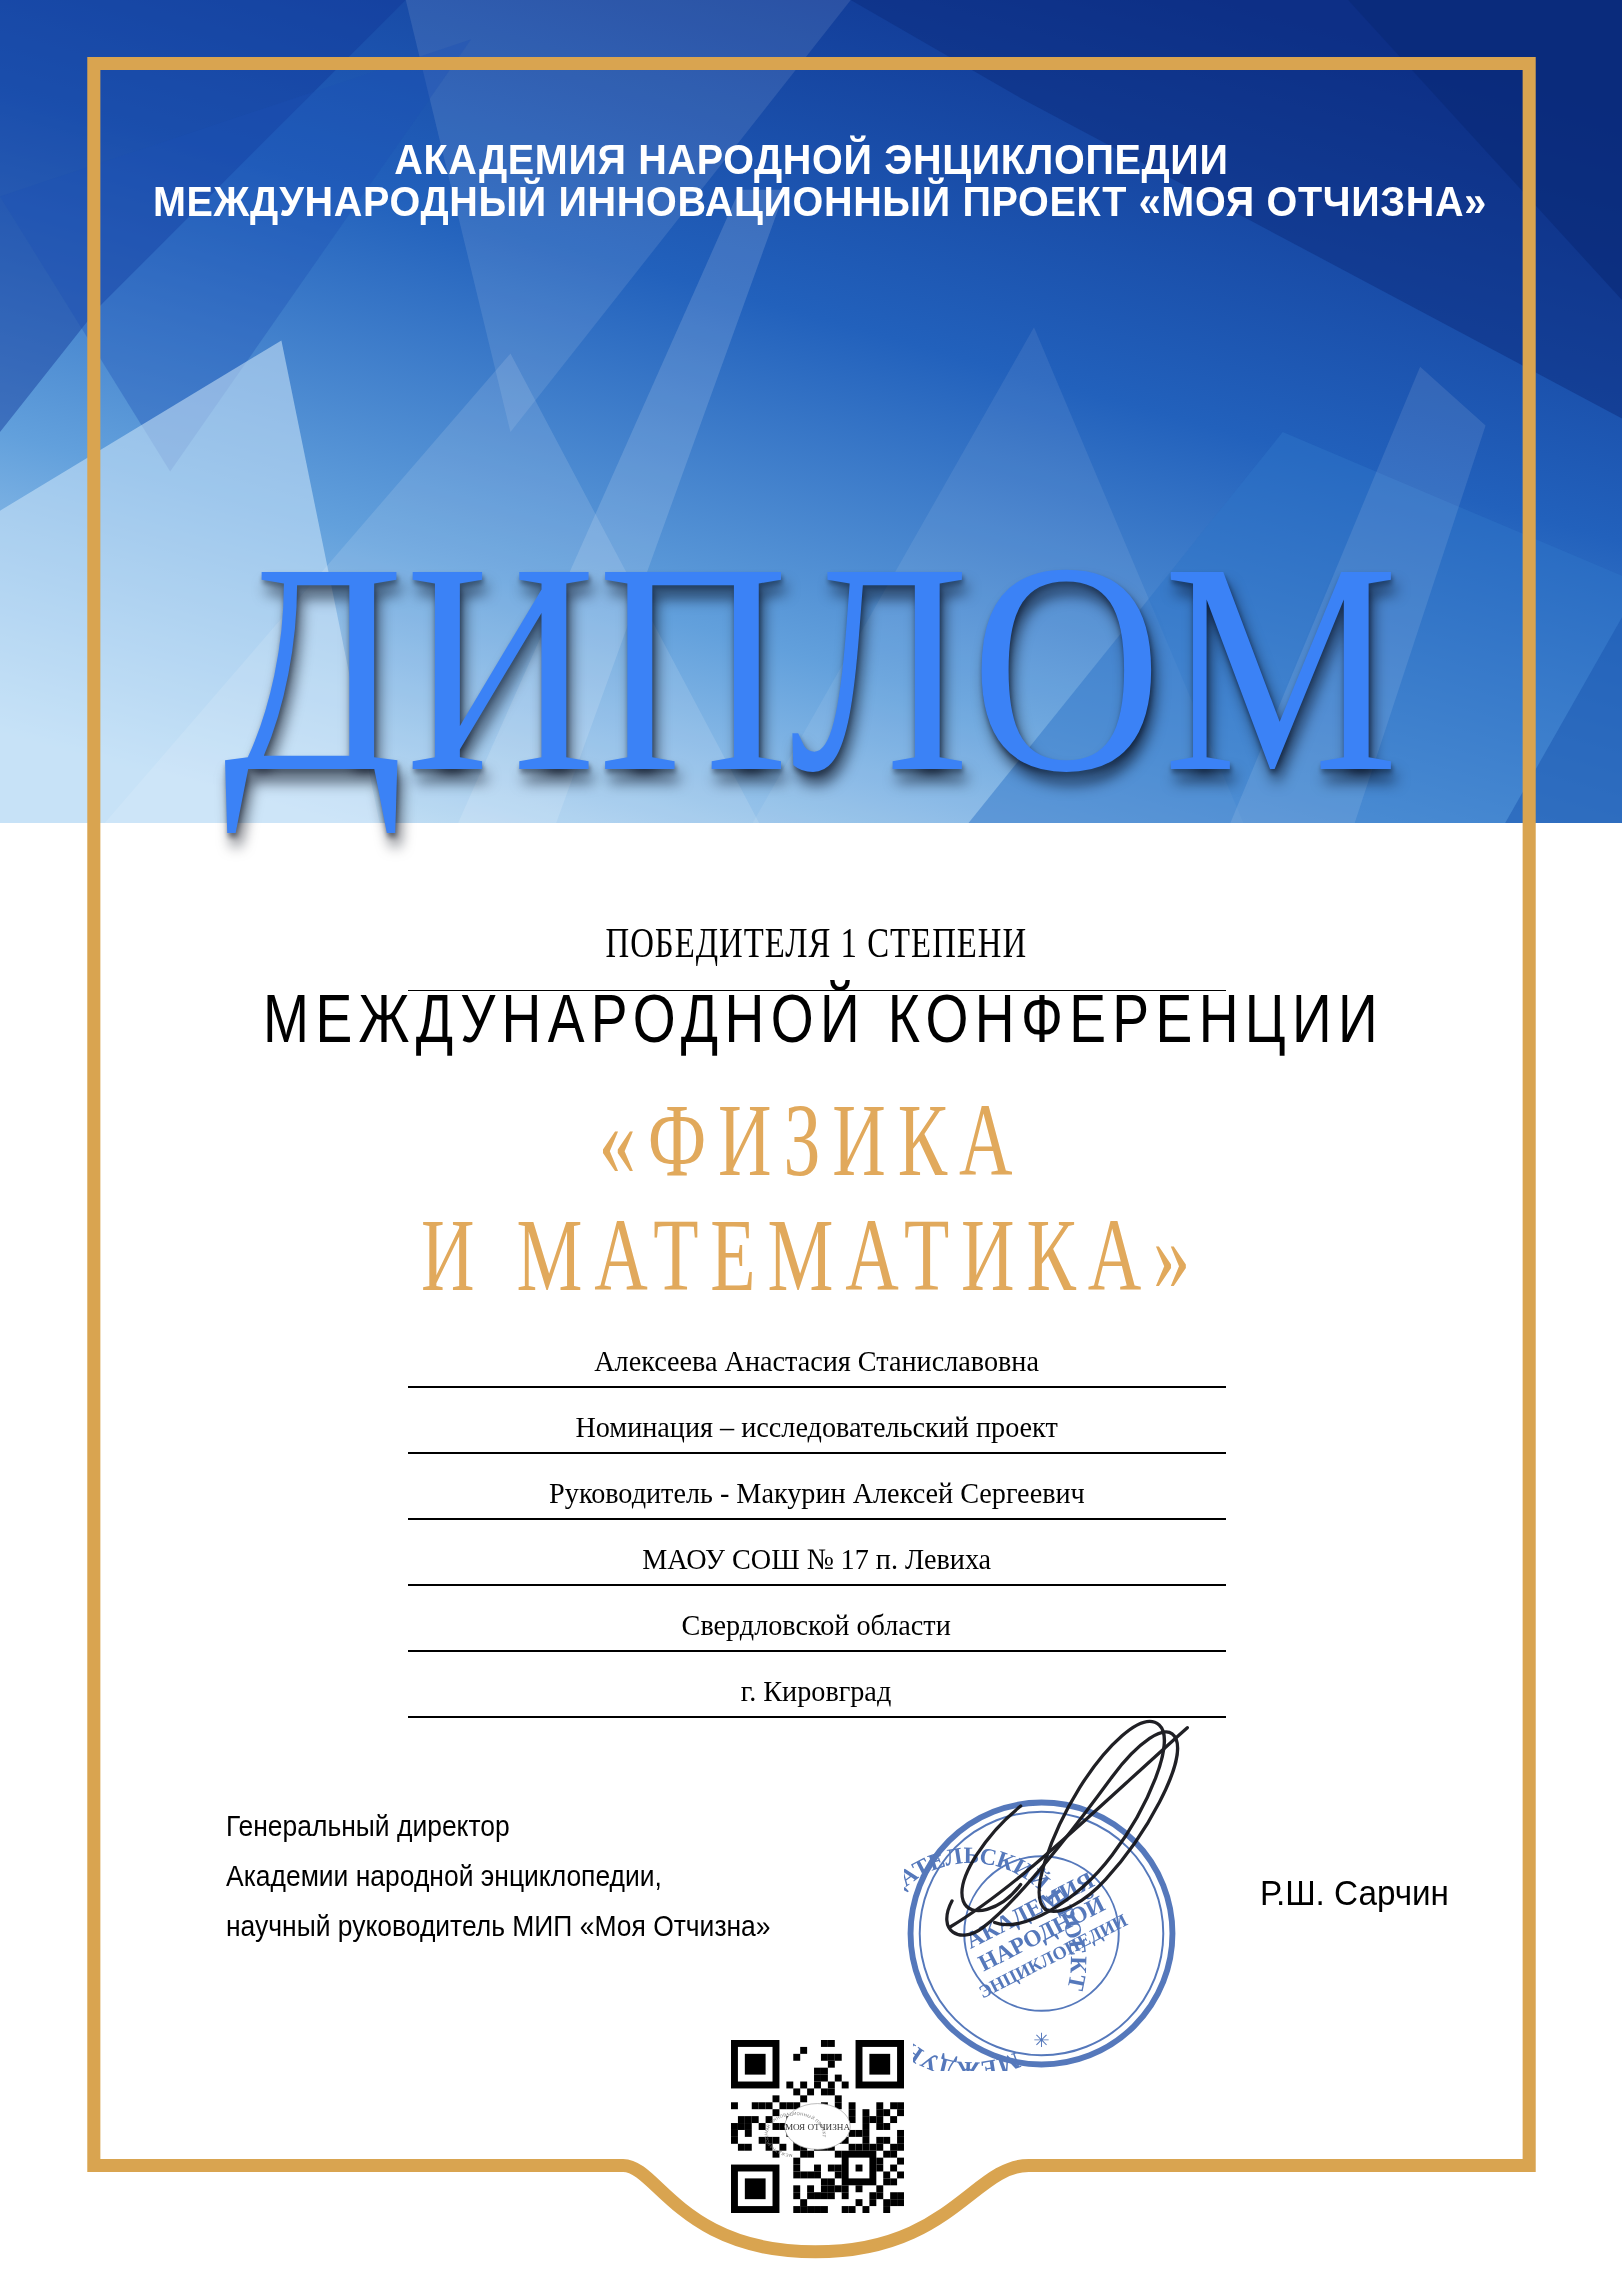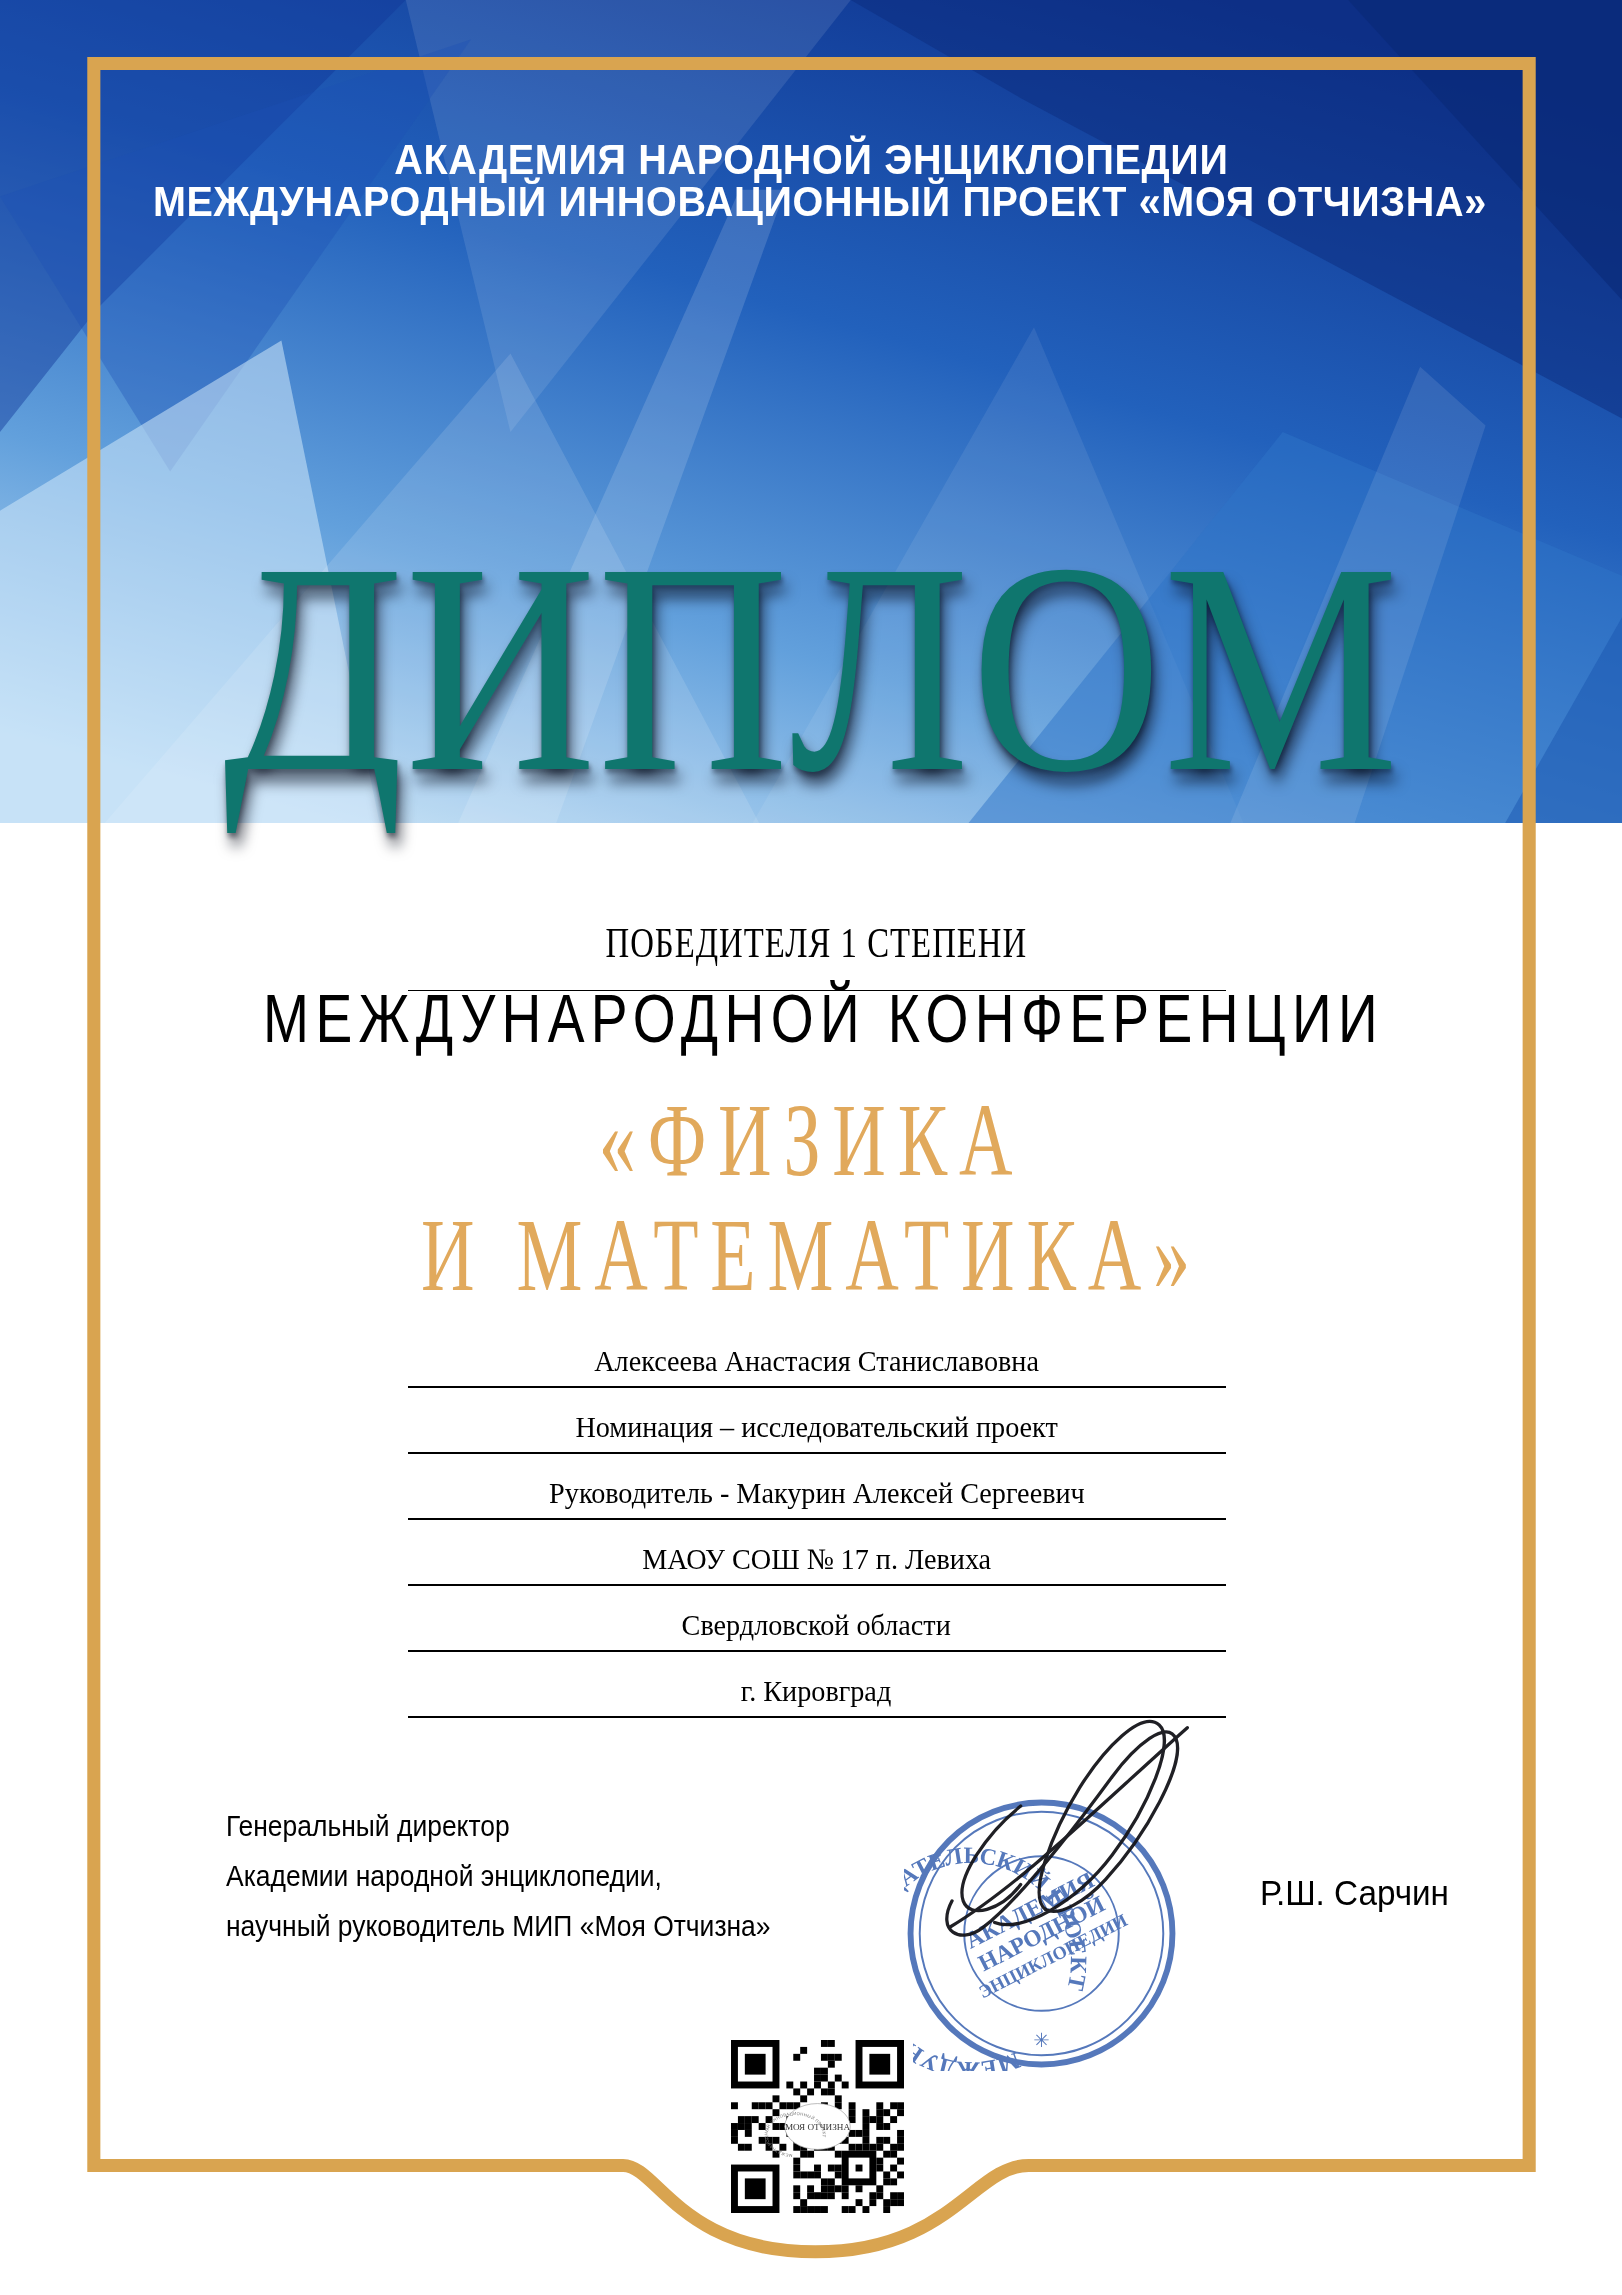--- a/index.html
+++ b/index.html
@@ -9,21 +9,21 @@
   }
   html,body{margin:0;padding:0;background:#fff;}
   .page{position:relative;width:1623px;height:2295px;background:#fff;overflow:hidden;
         font-family:"Liberation Serif","DejaVu Serif",serif;color:#000;}
   .bg-blue{position:absolute;left:0;top:0;width:1623px;height:823px;}
   svg.frame{position:absolute;left:0;top:0;width:1623px;height:2295px;pointer-events:none;}
   .cx{position:absolute;left:0;width:1623px;text-align:center;white-space:nowrap;}
   .cx>span{display:inline-block;transform-origin:50% 50%;white-space:nowrap;}
   .hdr{color:#fff;font-family:"Liberation Sans","DejaVu Sans",sans-serif;font-weight:700;font-size:43px;}
   .hdr>span{transform:scaleX(.92);letter-spacing:0.7px;}
-  .title{font-size:301px;color:#0f766e;text-align:center;}
+  .title{font-size:301px;color:#3b82f6;text-align:center;}
   .title>span{transform:scaleX(.88);letter-spacing:1.3px;
       text-shadow:5.2px 13px 14.4px rgba(5,10,25,.62),1.3px 3.9px 5.2px rgba(5,10,25,.45);}
   .row{position:absolute;left:50%;width:818px;margin-left:-404px;border-bottom:2px solid #000;
        display:flex;align-items:flex-end;justify-content:center;}
   .row>span{display:inline-block;transform-origin:50% 100%;white-space:nowrap;}
   .award{top:916px;height:75px;padding-bottom:23px;box-sizing:border-box;border-bottom-width:1.3px;}
   .award>span{font-size:42px;transform:scaleX(.78);letter-spacing:1.3px;}
   .event{top:979px;font-family:"Liberation Sans","DejaVu Sans",sans-serif;font-weight:400;font-size:69px;padding-left:12px;}
   .event>span{transform:scaleX(.80);letter-spacing:7.9px;}
   .subj{color:var(--subject-gold);font-size:103px;}

